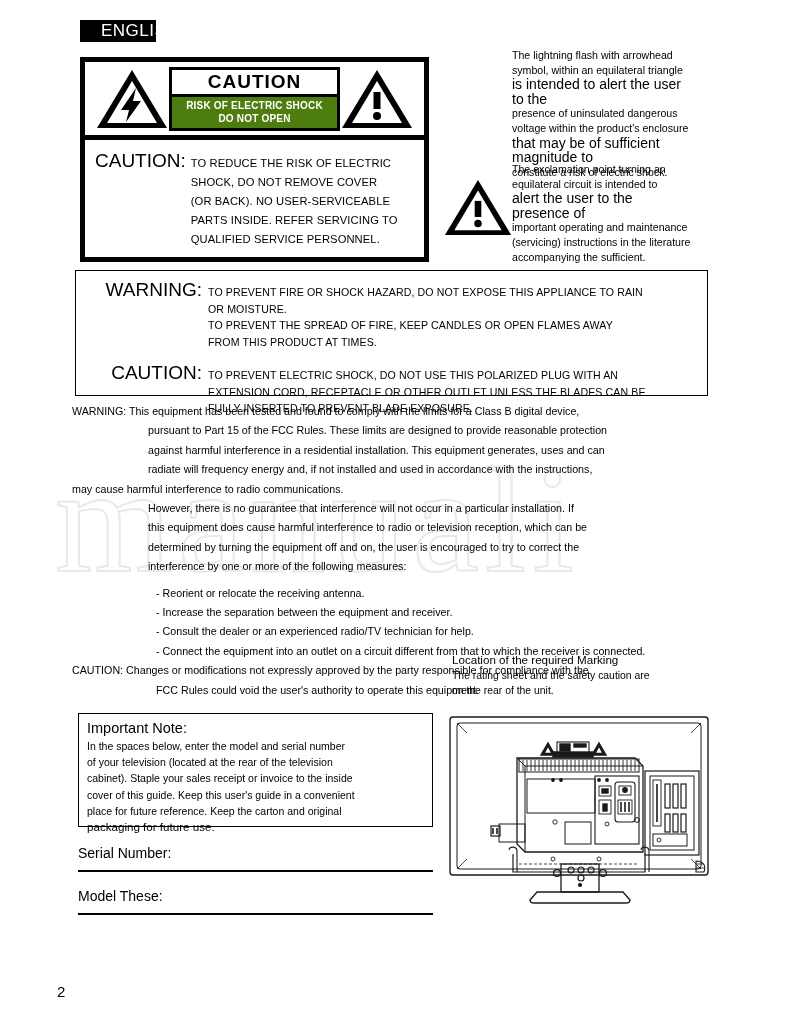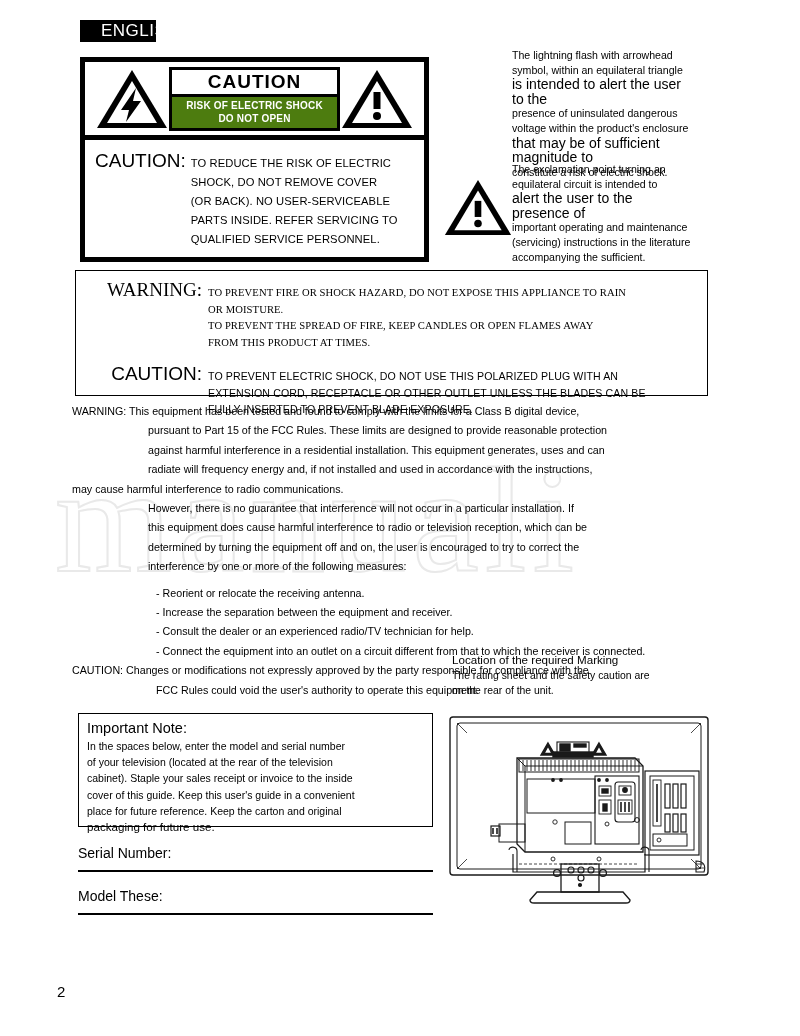--- a/index.html
+++ b/index.html
@@ -154,21 +154,21 @@
     width: 633px;
     height: 126px;
     border: 1px solid #000000;
     box-sizing: border-box;
     background: #fff;
   }
   .warn-row {
     display: flex;
     align-items: baseline;
   }
-  .warn-row.r1 { padding: 8px 0 0 14px; font-family: Liberation Serif, serif; }
+  .warn-row.r1 { padding: 8px 0 0 14px; }
   .warn-row.r2 { padding: 12px 0 0 14px; }
   .warn-key {
     font-size: 19px;
     white-space: nowrap;
     width: 112px;
     text-align: right;
     margin-right: 6px;
   }
   .warn-lines {
     font-size: 10.6px;

